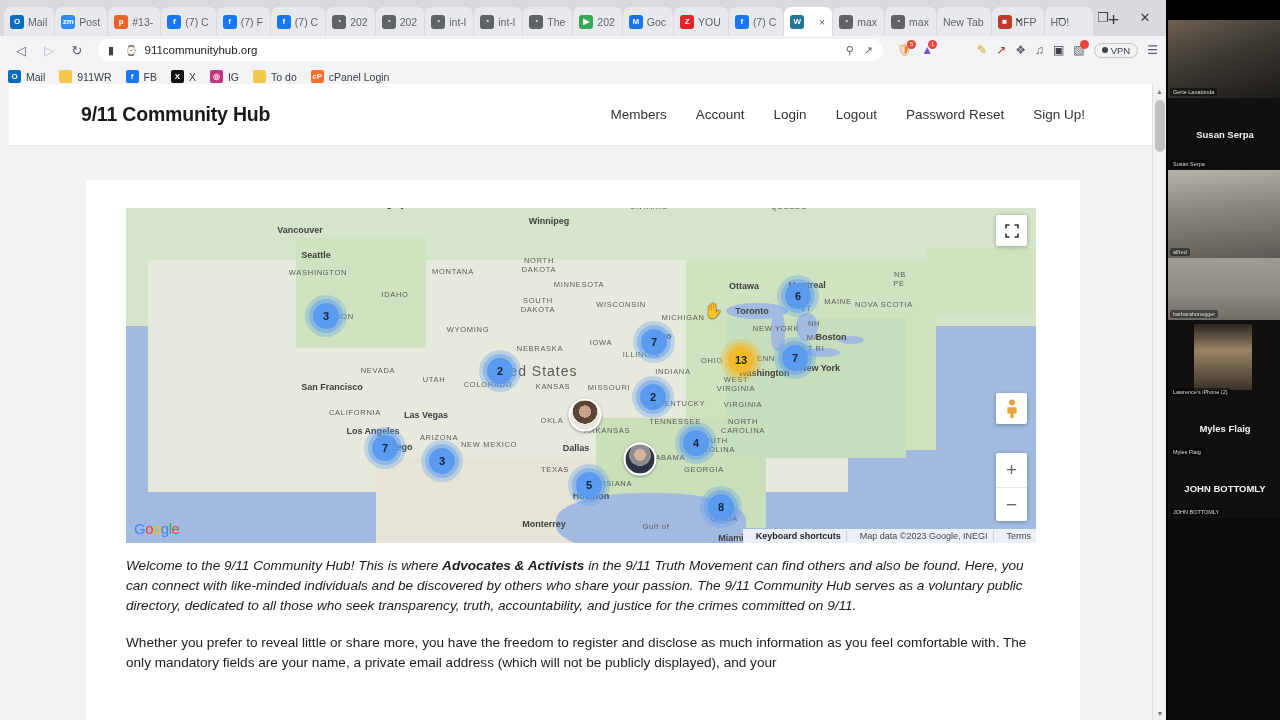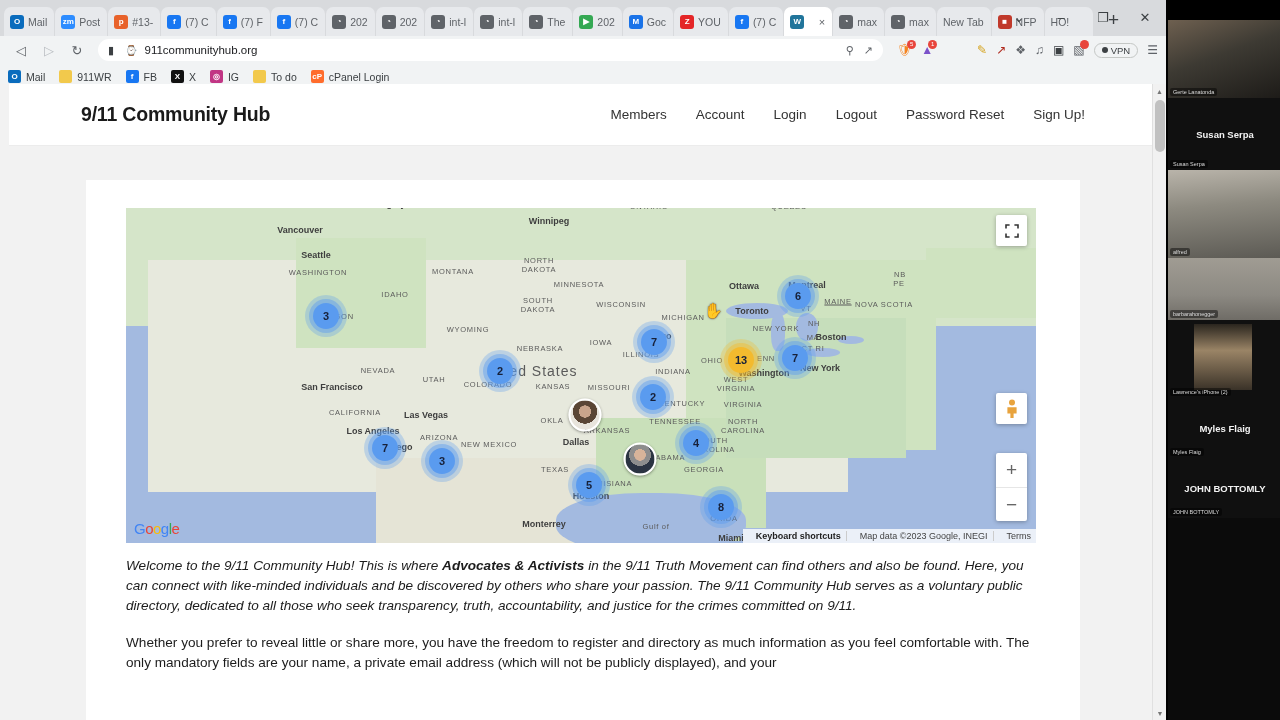--- a/index.html
+++ b/index.html
@@ -526,21 +526,21 @@
             <div class="maplabel" style="left: 327px; top: 63px; transform: translate(-50%, -50%); text-align: center;">MONTANA</div>
             <div class="maplabel" style="left: 413px; top: 57px; transform: translate(-50%, -50%); text-align: center;">NORTH<br>DAKOTA</div>
             <div class="maplabel" style="left: 453px; top: 76px; transform: translate(-50%, -50%); text-align: center;">MINNESOTA</div>
             <div class="maplabel" style="left: 412px; top: 97px; transform: translate(-50%, -50%); text-align: center;">SOUTH<br>DAKOTA</div>
             <div class="maplabel" style="left: 495px; top: 96px; transform: translate(-50%, -50%); text-align: center;">WISCONSIN</div>
             <div class="maplabel city" style="left: 618px; top: 78px; transform: translate(-50%, -50%); text-align: center;">Ottawa</div>
             <div class="maplabel city" style="left: 681px; top: 77px; transform: translate(-50%, -50%); text-align: center;">Montreal</div>
             <div class="maplabel" style="left: 741px; top: 66px; transform: translate(-50%, -50%); text-align: center; margin-left: 33px;">NB</div>
             <div class="maplabel" style="left: 773px; top: 75px; transform: translate(-50%, -50%); text-align: center;">PE</div>
             <div class="maplabel" style="left: 738px; top: 96px; transform: translate(-50%, -50%); text-align: center; margin-left: 20px;">NOVA SCOTIA</div>
-            <div class="maplabel" style="left: 712px; top: 93px; transform: translate(-50%, -50%); text-align: right; text-decoration: underline;">MAINE</div>
+            <div class="maplabel" style="left: 712px; top: 93px; transform: translate(-50%, -50%); text-align: right;">MAINE</div>
             <div class="maplabel" style="left: 209px; top: 108px; transform: translate(-50%, -50%); text-align: center;">OREGON</div>
             <div class="maplabel" style="left: 269px; top: 86px; transform: translate(-50%, -50%); text-align: center;">IDAHO</div>
             <div class="maplabel" style="left: 342px; top: 121px; transform: translate(-50%, -50%); text-align: center;">WYOMING</div>
             <div class="maplabel" style="left: 557px; top: 109px; transform: translate(-50%, -50%); text-align: center;">MICHIGAN</div>
             <div class="maplabel city" style="left: 602px; top: 103px; transform: translate(-50%, -50%); text-align: center; margin-left: 24px;">Toronto</div>
             <div class="maplabel" style="left: 414px; top: 140px; transform: translate(-50%, -50%); text-align: center;">NEBRASKA</div>
             <div class="maplabel" style="left: 475px; top: 134px; transform: translate(-50%, -50%); text-align: center;">IOWA</div>
             <div class="maplabel city" style="left: 535px; top: 128px; transform: translate(-50%, -50%); text-align: center;">cago</div>
             <div class="maplabel" style="left: 515px; top: 146px; transform: translate(-50%, -50%); text-align: center;">ILLINOIS</div>
             <div class="maplabel" style="left: 650px; top: 120px; transform: translate(-50%, -50%); text-align: center;">NEW YORK</div>
@@ -567,21 +567,21 @@
             <div class="maplabel" style="left: 229px; top: 204px; transform: translate(-50%, -50%); text-align: center;">CALIFORNIA</div>
             <div class="maplabel city" style="left: 300px; top: 207px; transform: translate(-50%, -50%); text-align: center;">Las Vegas</div>
             <div class="maplabel" style="left: 549px; top: 213px; transform: translate(-50%, -50%); text-align: center;">TENNESSEE</div>
             <div class="maplabel" style="left: 617px; top: 218px; transform: translate(-50%, -50%); text-align: center;">NORTH<br>CAROLINA</div>
             <div class="maplabel" style="left: 481px; top: 222px; transform: translate(-50%, -50%); text-align: center;">ARKANSAS</div>
             <div class="maplabel" style="left: 426px; top: 212px; transform: translate(-50%, -50%); text-align: center;">OKLA</div>
             <div class="maplabel city" style="left: 247px; top: 223px; transform: translate(-50%, -50%); text-align: center;">Los Angeles</div>
             <div class="maplabel" style="left: 313px; top: 229px; transform: translate(-50%, -50%); text-align: center;">ARIZONA</div>
             <div class="maplabel" style="left: 363px; top: 236px; transform: translate(-50%, -50%); text-align: center;">NEW MEXICO</div>
             <div class="maplabel city" style="left: 270px; top: 239px; transform: translate(-50%, -50%); text-align: center;">n Diego</div>
-            <div class="maplabel city" style="left: 450px; top: 234px; transform: translate(-50%, -50%); text-align: right;">Dallas</div>
+            <div class="maplabel city" style="left: 450px; top: 240px; transform: translate(-50%, -50%); text-align: right;">Dallas</div>
             <div class="maplabel" style="left: 539px; top: 249px; transform: translate(-50%, -50%); text-align: center;">ALABAMA</div>
             <div class="maplabel" style="left: 587px; top: 237px; transform: translate(-50%, -50%); text-align: center;">SOUTH<br>CAROLINA</div>
             <div class="maplabel" style="left: 578px; top: 261px; transform: translate(-50%, -50%); text-align: center;">GEORGIA</div>
             <div class="maplabel" style="left: 429px; top: 261px; transform: translate(-50%, -50%); text-align: center;">TEXAS</div>
             <div class="maplabel" style="left: 483px; top: 275px; transform: translate(-50%, -50%); text-align: center;">LOUISIANA</div>
             <div class="maplabel city" style="left: 465px; top: 288px; transform: translate(-50%, -50%); text-align: center;">Houston</div>
             <div class="maplabel city" style="left: 418px; top: 316px; transform: translate(-50%, -50%); text-align: center;">Monterrey</div>
             <div class="maplabel" style="left: 530px; top: 318px; transform: translate(-50%, -50%); text-align: center;">Gulf of</div>
             <div class="maplabel city" style="left: 605px; top: 330px; transform: translate(-50%, -50%); text-align: center;">Miami</div>
             <div class="maplabel" style="left: 598px; top: 310px; transform: translate(-50%, -50%); text-align: center;">ORIDA</div>
@@ -635,21 +635,21 @@
           <span class="ks">Keyboard shortcuts</span>
           <span class="md">Map data ©2023 Google, INEGI</span>
           <span>Terms</span>
         </div>
       </div>
 
       <div class="bodytext">
         <p class="intro">
           <span>Welcome to the 9/11 Community Hub! This is where </span><b>Advocates &amp; Activists</b><span> in the 9/11 Truth Movement can find others and also be found. Here, you can connect with like-minded individuals and be discovered by others who share your passion. The 9/11 Community Hub serves as a voluntary public directory, dedicated to all those who seek transparency, truth, accountability, and justice for the crimes committed on 9/11.</span>
         </p>
-        <p>Whether you prefer to reveal little or share more, you have the freedom to register and directory as much information as you feel comfortable with. The only mandatory fields are your name, a private email address (which will not be publicly displayed), and your</p>
+        <p>Whether you prefer to reveal little or share more, you have the freedom to register and disclose as much information as you feel comfortable with. The only mandatory fields are your name, a private email address (which will not be publicly displayed), and your</p>
       </div>
 
     </div>
   </div>
 
   <div class="scrollbar">
     <div class="up">▲</div>
     <div class="thumb"></div>
     <div class="down">▼</div>
   </div>

